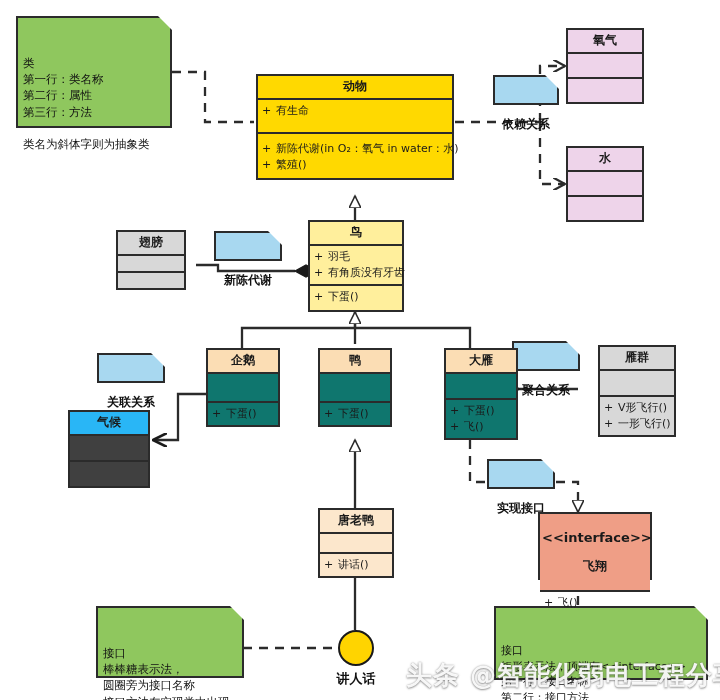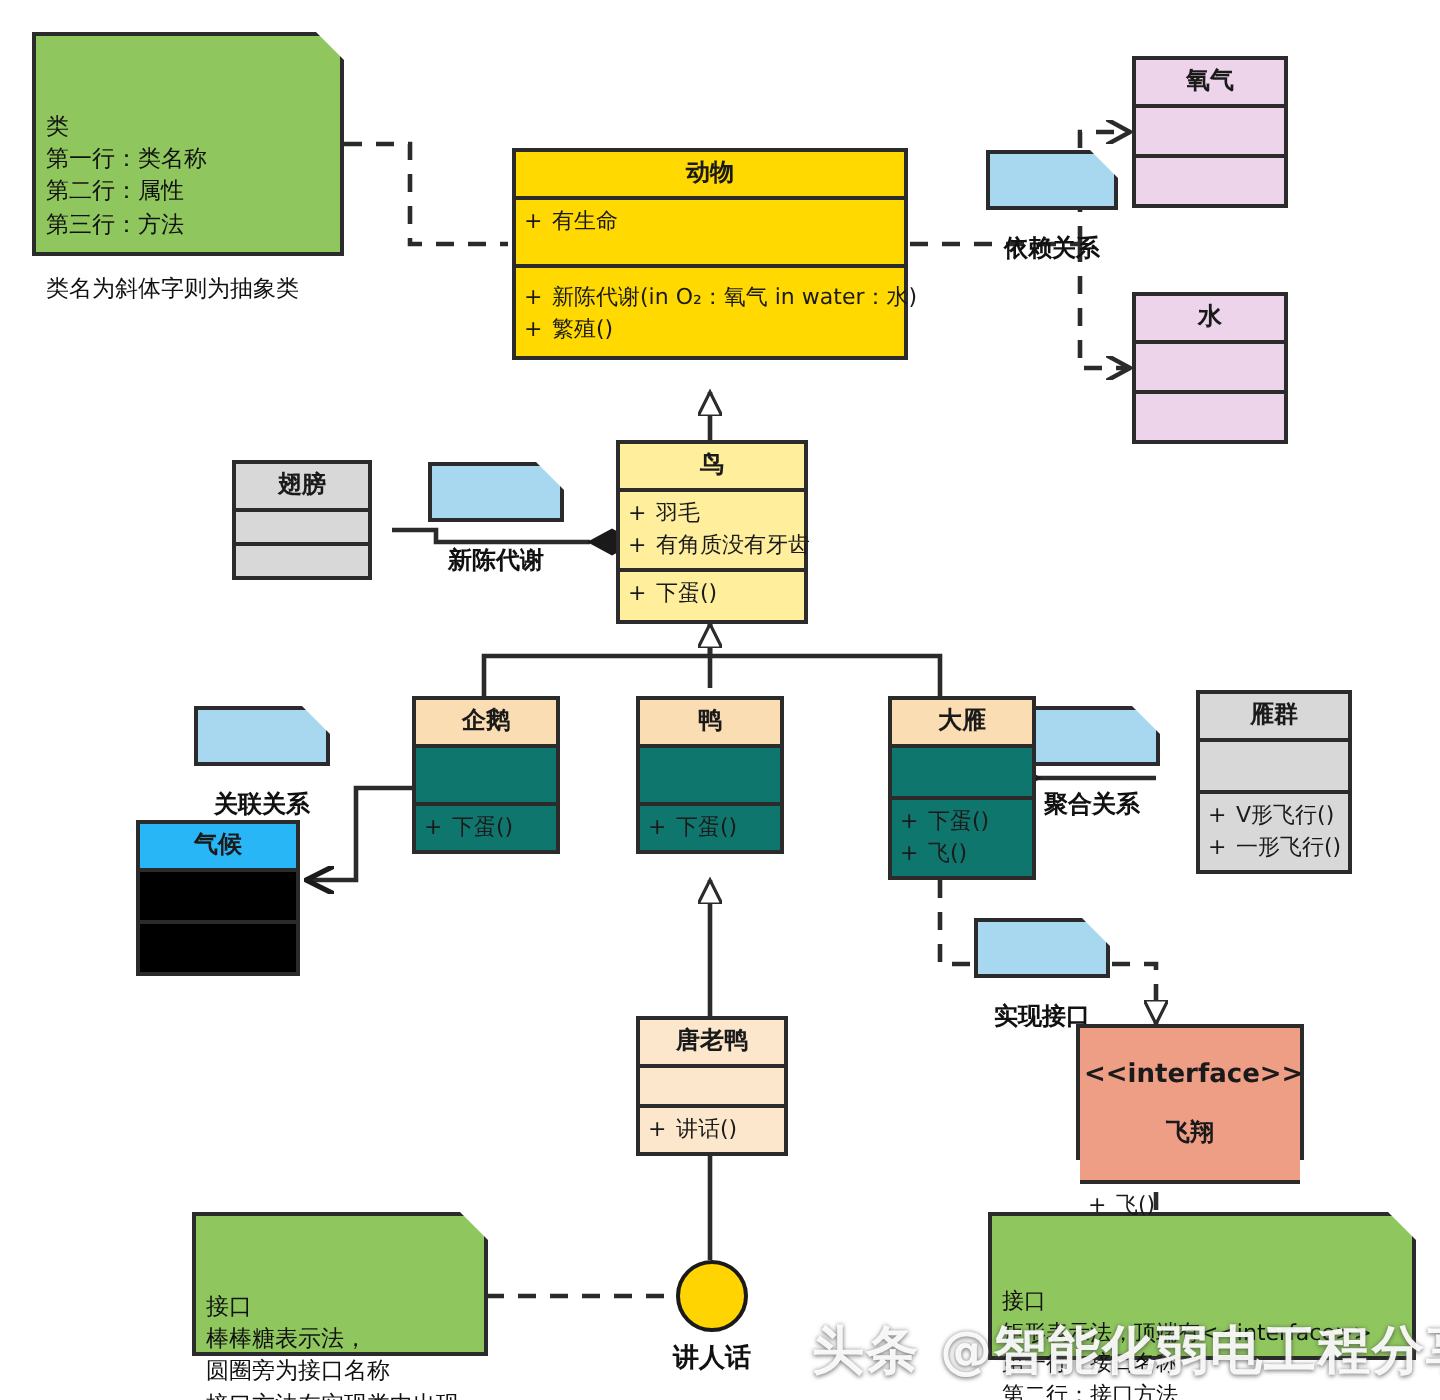--- a/index.html
+++ b/index.html
@@ -51,21 +51,21 @@
   .c-lyellow{background:#ffef9c;}
   .c-lyellow .ttl{background:#ffef9c;}
   .c-peach{background:#0f766e;}
   .c-peach .ttl{background:#fbddb4;}
   .c-lpeach{background:#fce7cc;}
   .c-lpeach .ttl{background:#fce7cc;}
   .c-pink{background:#eed4ea;}
   .c-pink .ttl{background:#eed4ea;}
   .c-gray{background:#d8d8d8;}
   .c-gray .ttl{background:#d8d8d8;}
-  .c-cyan{background:#000000;}
+  .c-cyan{background:#404040;}
   .c-cyan .ttl{background:#29b6f6;}
   .c-salmon{background:#ef9e86;}
   .c-salmon .ttl{background:#ef9e86;}
 
   
   .note{
     position:absolute;box-sizing:border-box;
     border:2px solid #2b2b2b;
     font-size:11.5px;line-height:1.42;
     color:#111;
@@ -189,21 +189,21 @@
   <div class="note n-blue tiny" style="left:214px;top:231px;width:68px;height:30px;">
     <span class="fold"></span>
     <span>新陈代谢</span>
   </div>
 
   <div class="note n-blue tiny" style="left:97px;top:353px;width:68px;height:30px;">
     <span class="fold"></span>
     <span>关联关系</span>
   </div>
 
-  <div class="note n-blue tiny" style="left:512px;top:341px;width:68px;height:30px;margin-top:12px;">
+  <div class="note n-blue tiny" style="left:512px;top:341px;width:68px;height:30px;">
     <span class="fold"></span>
     <span>聚合关系</span>
   </div>
 
 
   <div class="note n-blue tiny" style="left:487px;top:459px;width:68px;height:30px;">
     <span class="fold"></span>
     <span>实现接口</span>
   </div>
 

